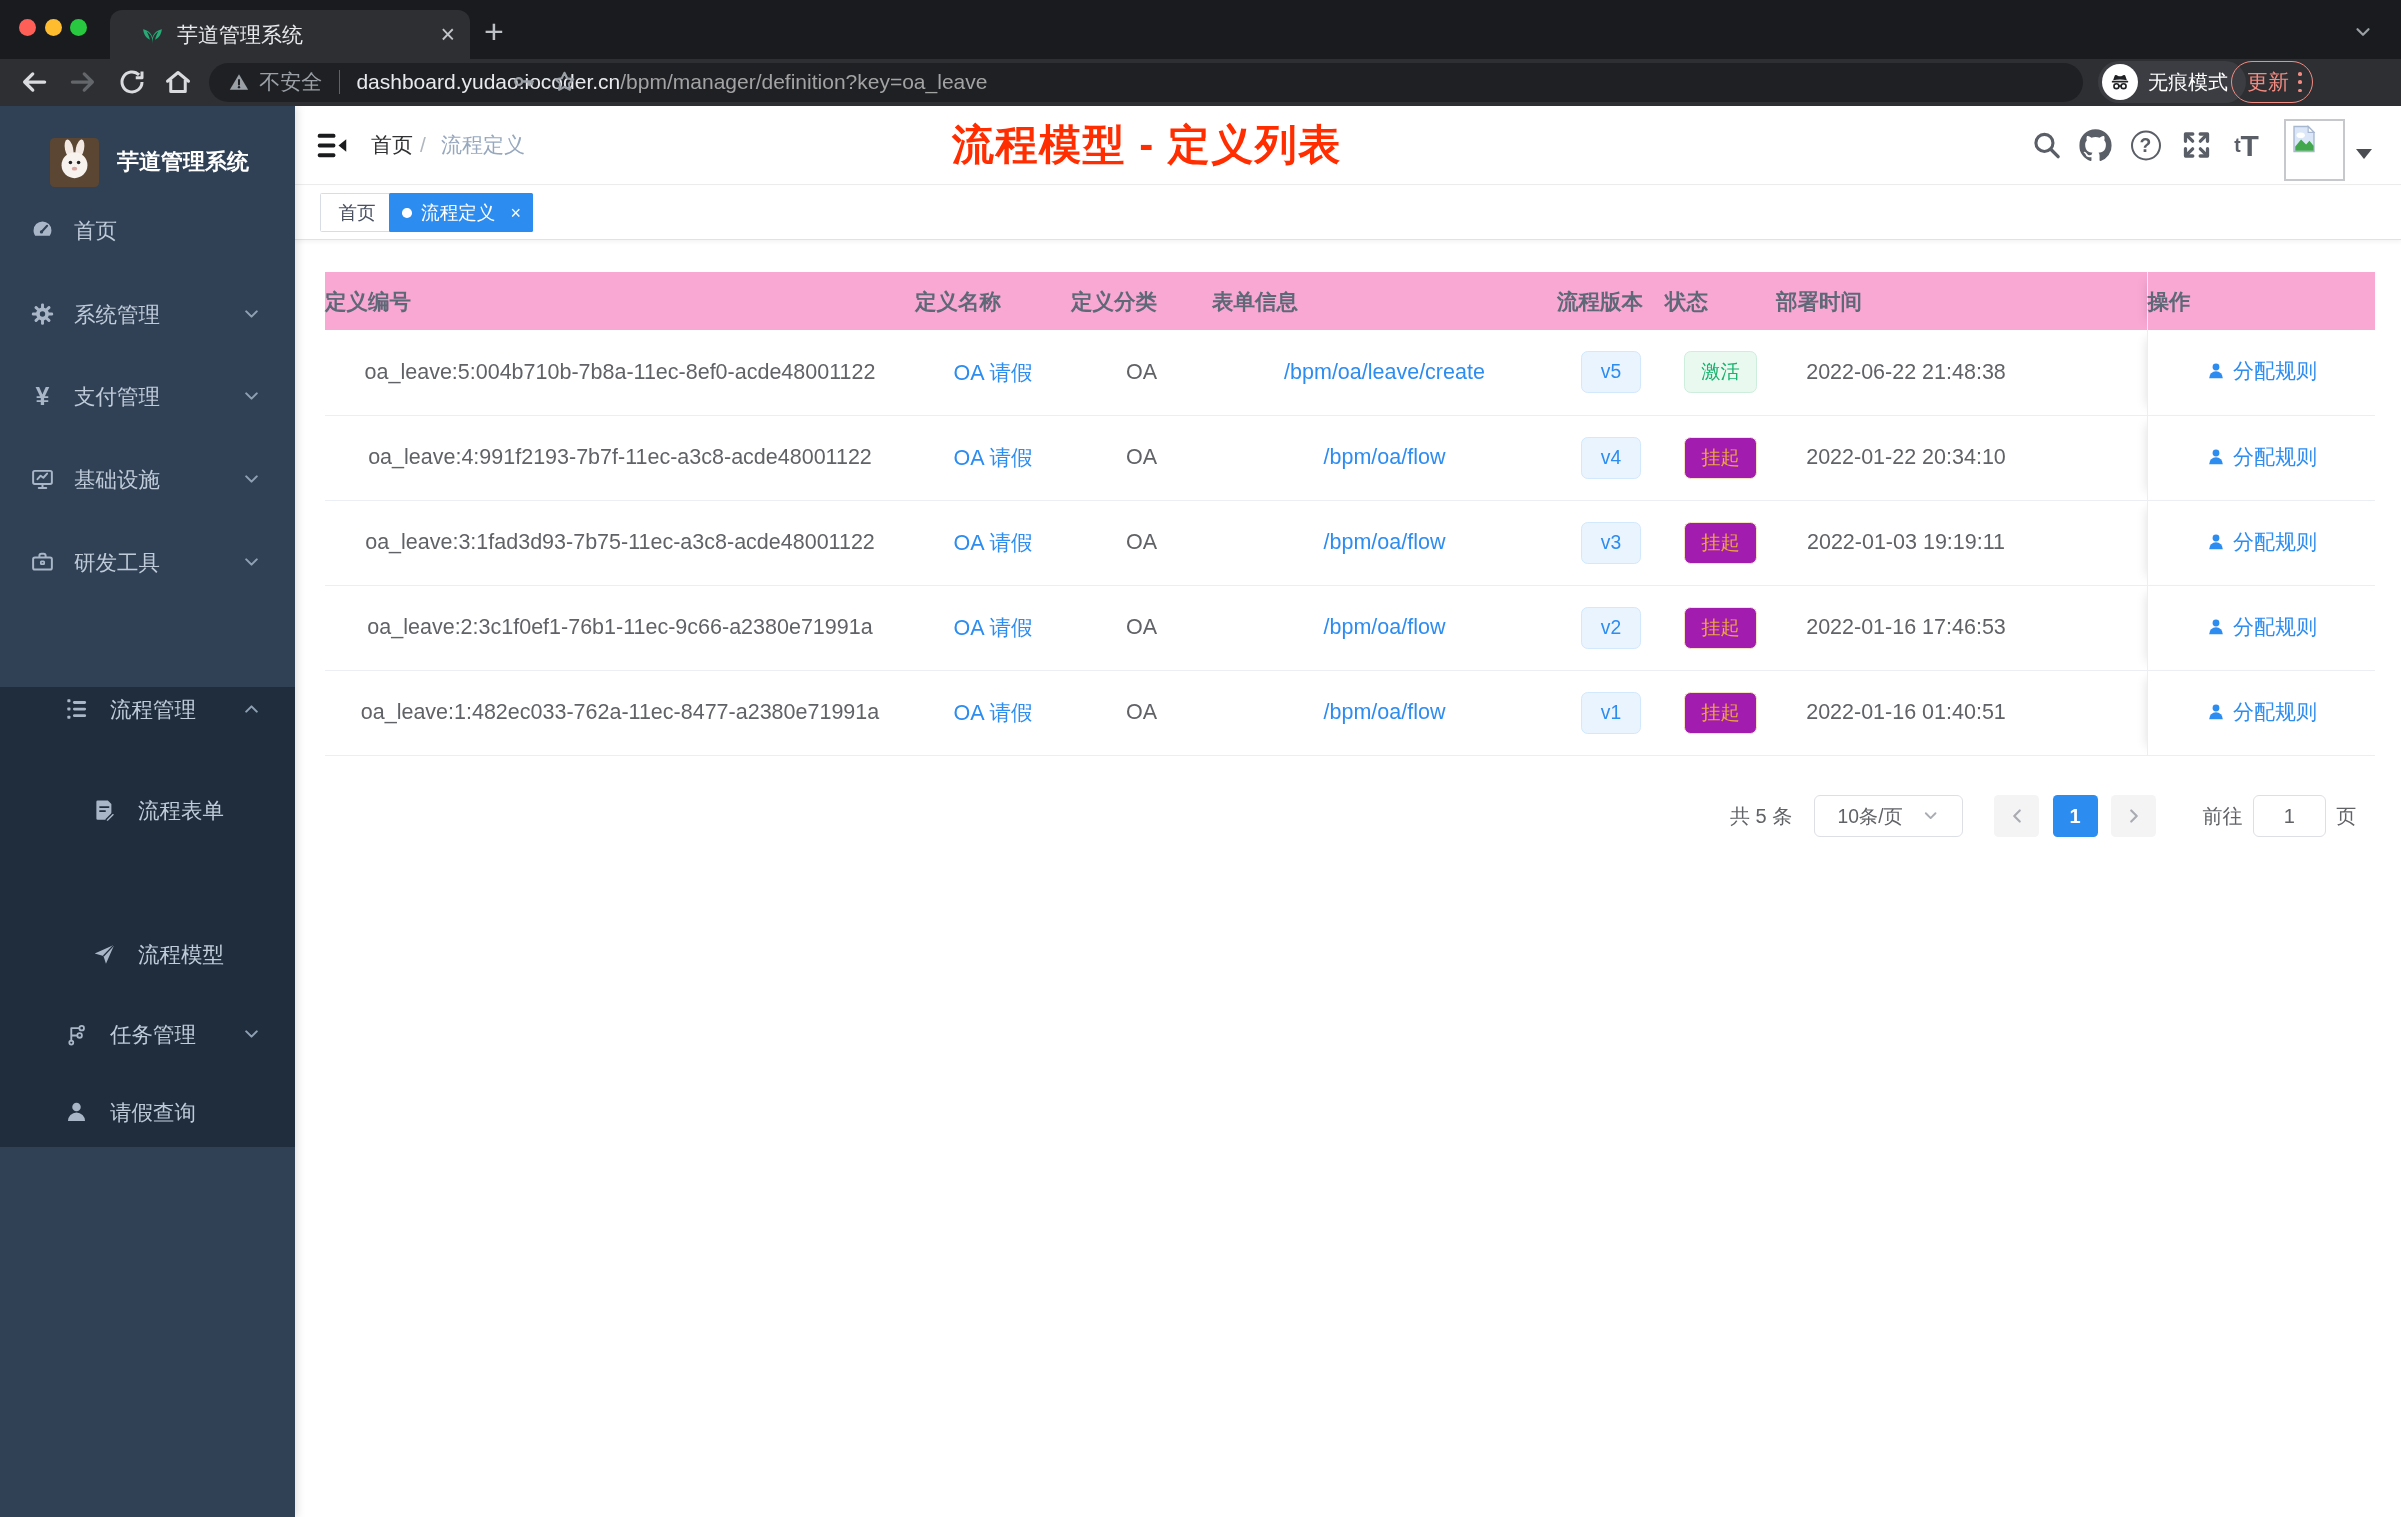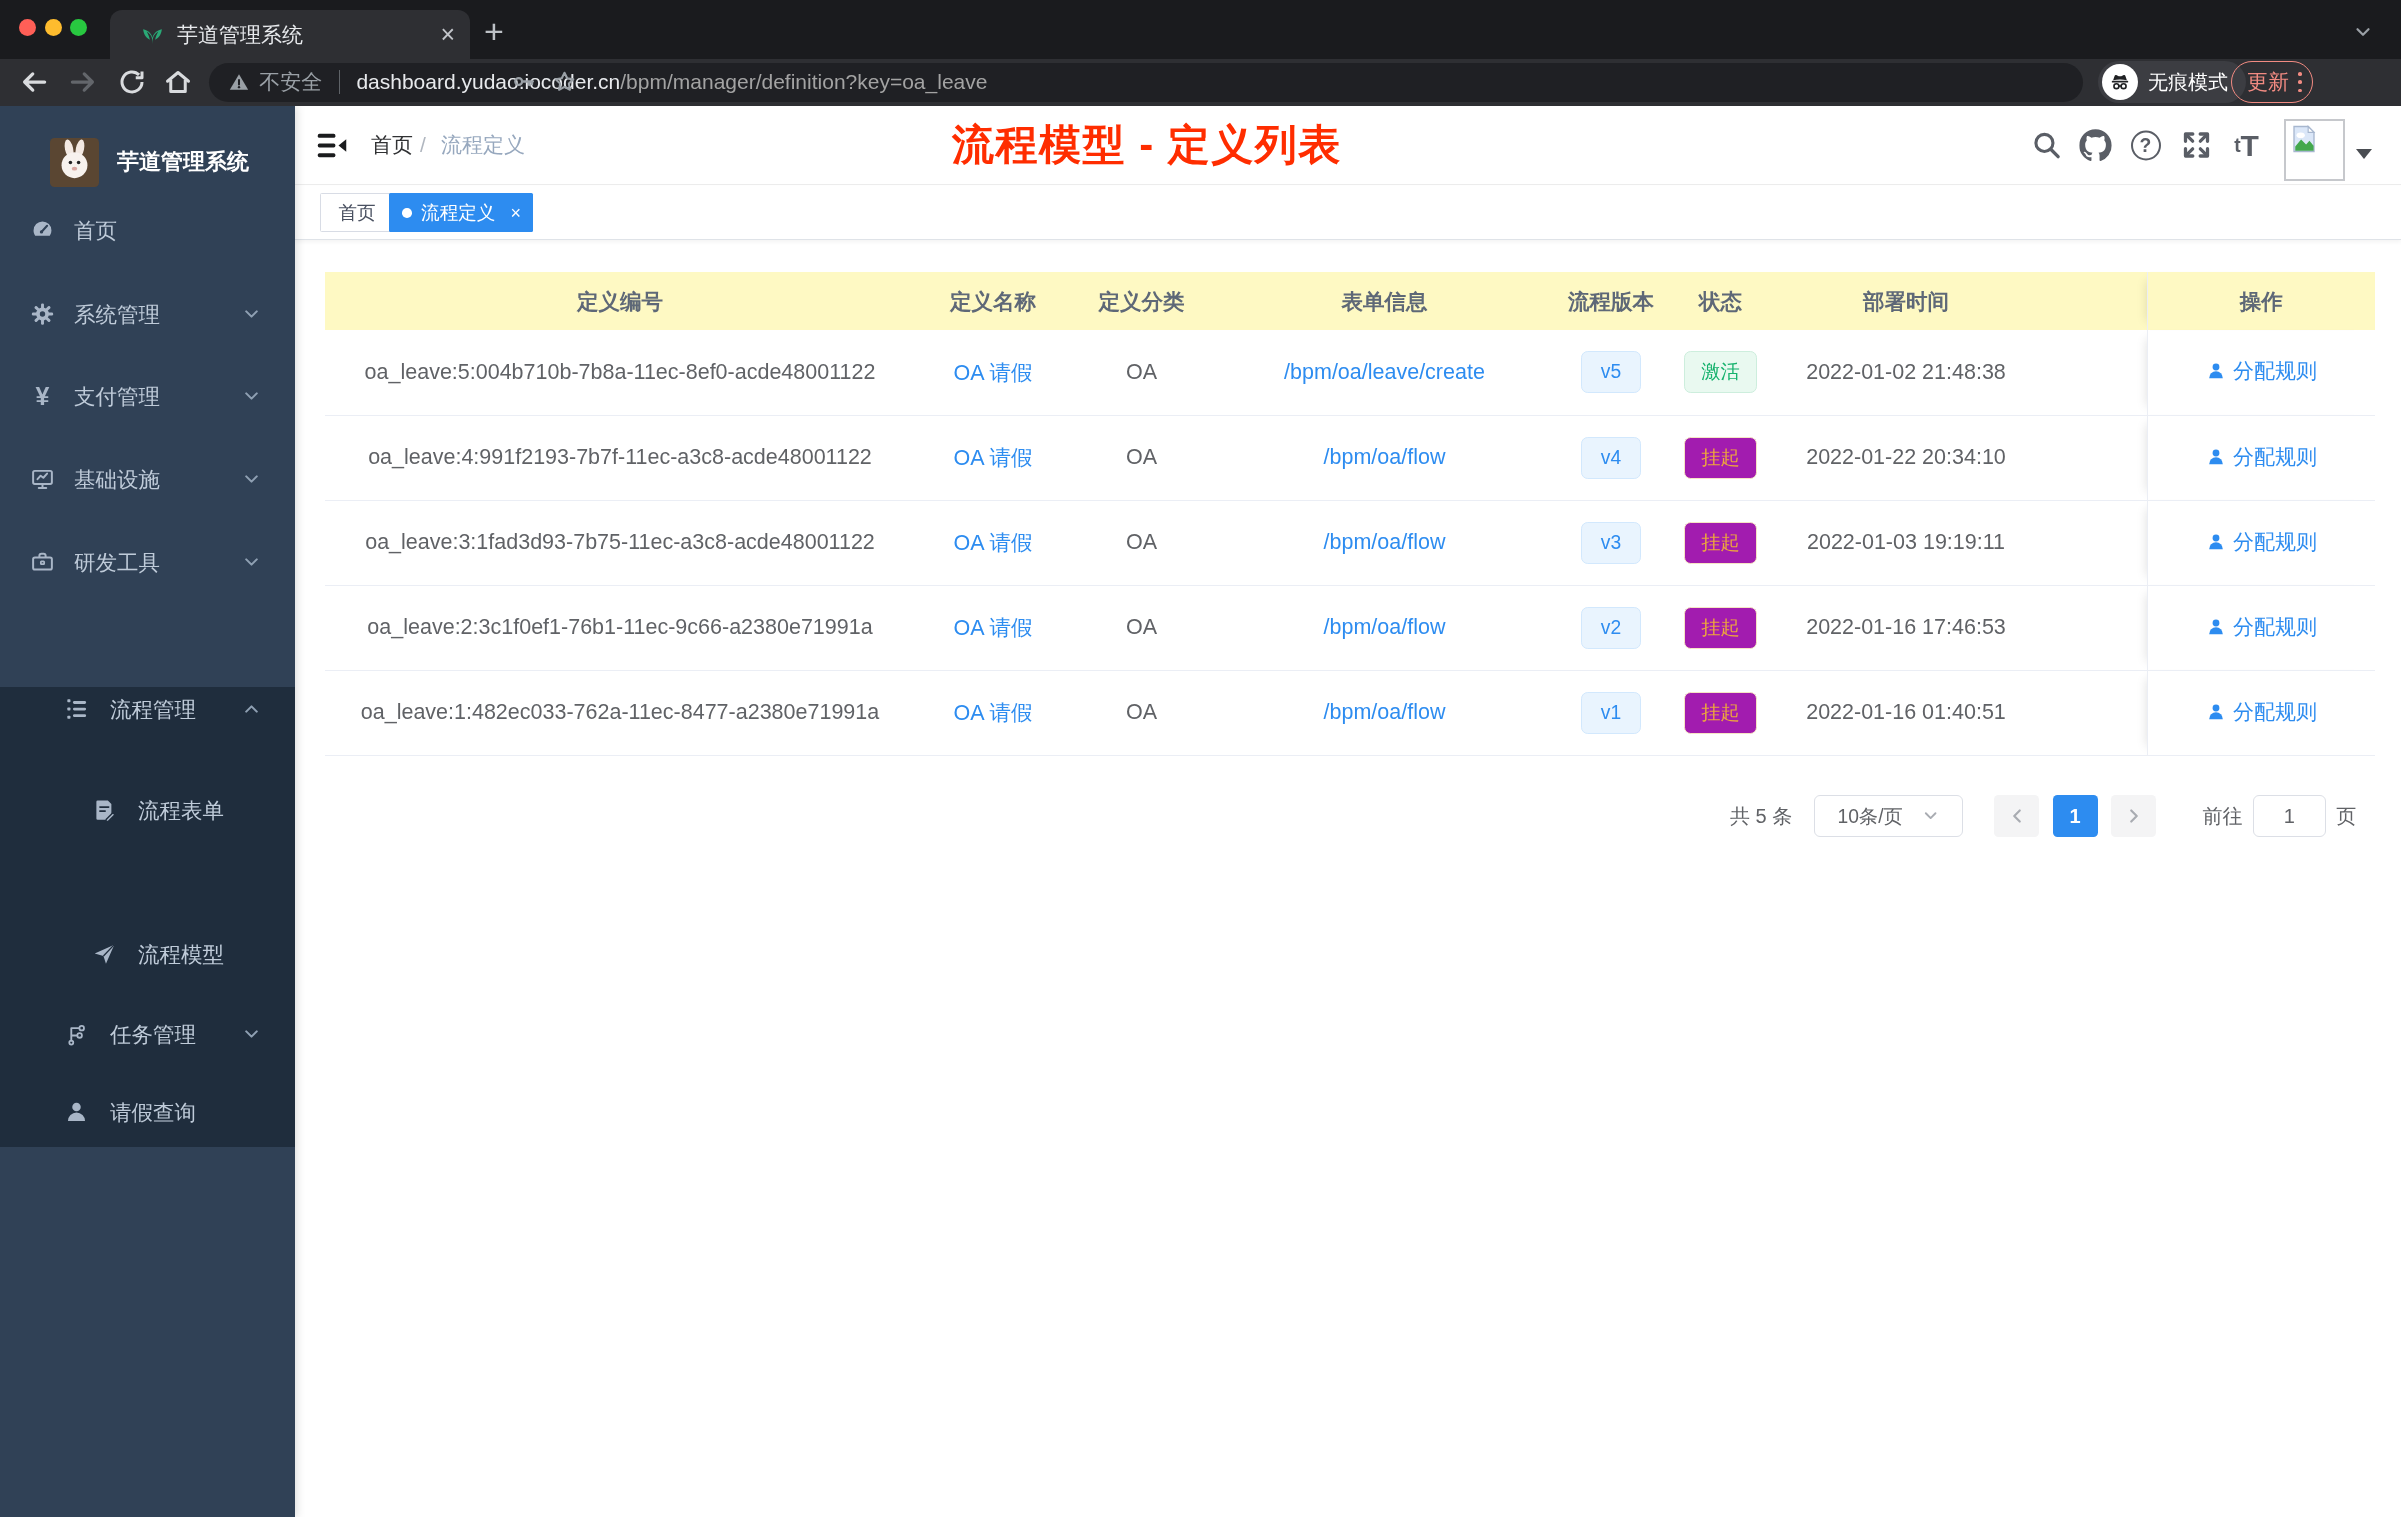--- a/index.html
+++ b/index.html
@@ -59,21 +59,21 @@
 
 .tagsbar{position:absolute;left:295px;top:186px;right:0;height:54px;background:#fff;border-bottom:0.7px solid #dfe3e8;box-shadow:0 1.5px 4.5px rgba(0,0,0,.05);z-index:3}
 .tag{position:absolute;top:7.4px;height:39px;display:inline-flex;align-items:center;font-size:18.6px;border-radius:1.5px}
 .tag.plain{left:24.5px;background:#fff;border:0.7px solid #d8dce5;color:#495060;padding:0 18px}
 .tag.active{left:94px;background:#2d8cf0;color:#fff;padding:0 12px 0 13.4px;gap:9px}
 .tagdot{width:9.7px;height:9.7px;border-radius:50%;background:#fff}
 .tagx{font-size:18px;margin-left:6px;line-height:1}
 
 .content{position:absolute;left:295px;top:240px;right:0;bottom:0;background:#fff;z-index:1}
 table{position:absolute;left:30px;top:32px;width:2050px;border-collapse:collapse;table-layout:fixed}
-thead th{height:58px;background:#fef9c3;font-size:21.5px;font-weight:600;color:#5e6877;text-align:center}
+thead th{height:58px;background:#f9a8d4;font-size:21.5px;font-weight:600;color:#5e6877;text-align:left}
 tbody td{height:85px;border-bottom:0.7px solid #ebeef5;font-size:21.5px;color:#606266;text-align:center;vertical-align:middle}
 .opcol{border-left:0.7px solid #ebeef5;box-shadow:-9px 0 10.4px -9px rgba(0,0,0,.13)}
 .link{color:#2d8cf0;text-decoration:none;cursor:pointer}
 .badge{display:inline-block;height:42px;line-height:40px;border-radius:6.7px;font-size:19.3px;padding:0 16.3px;border:0.7px solid}
 .b-ver{background:#e9f4fe;border-color:#d2e8fd;color:#2d8cf0;padding:0 19.3px}
 .b-ok{background:#e9f9f0;border-color:#cdeedd;color:#16b26d}
 .b-warn{background:#a21caf;border-color:#f6e4c4;color:#eda73c}
 .oplink{display:inline-flex;align-items:center;gap:7.4px;font-size:21px;color:#2d8cf0;cursor:pointer}
 
 .pager{position:absolute;left:1435px;top:555px;height:42px;display:flex;align-items:center;font-size:20px;color:#606266}
@@ -484,21 +484,21 @@
       </tr>
     </thead>
     <tbody>
       <tr>
         <td>oa_leave:5:004b710b-7b8a-11ec-8ef0-acde48001122</td>
         <td><a class="link">OA 请假</a></td>
         <td>OA</td>
         <td><a class="link">/bpm/oa/leave/create</a></td>
         <td><span class="badge b-ver">v5</span></td>
         <td><span class="badge b-ok">激活</span></td>
-        <td>2022-01-02 21:48:38</td>
+        <td>2022-06-22 21:48:38</td>
         <td></td>
         <td class="opcol"><span class="oplink">
               <svg width="20" height="20" viewBox="0 0 27 27">
                 <use href="#i-user"></use>
               </svg>
               <span>分配规则</span>
             </span></td>
       </tr>
       <tr>
         <td>oa_leave:4:991f2193-7b7f-11ec-a3c8-acde48001122</td>

